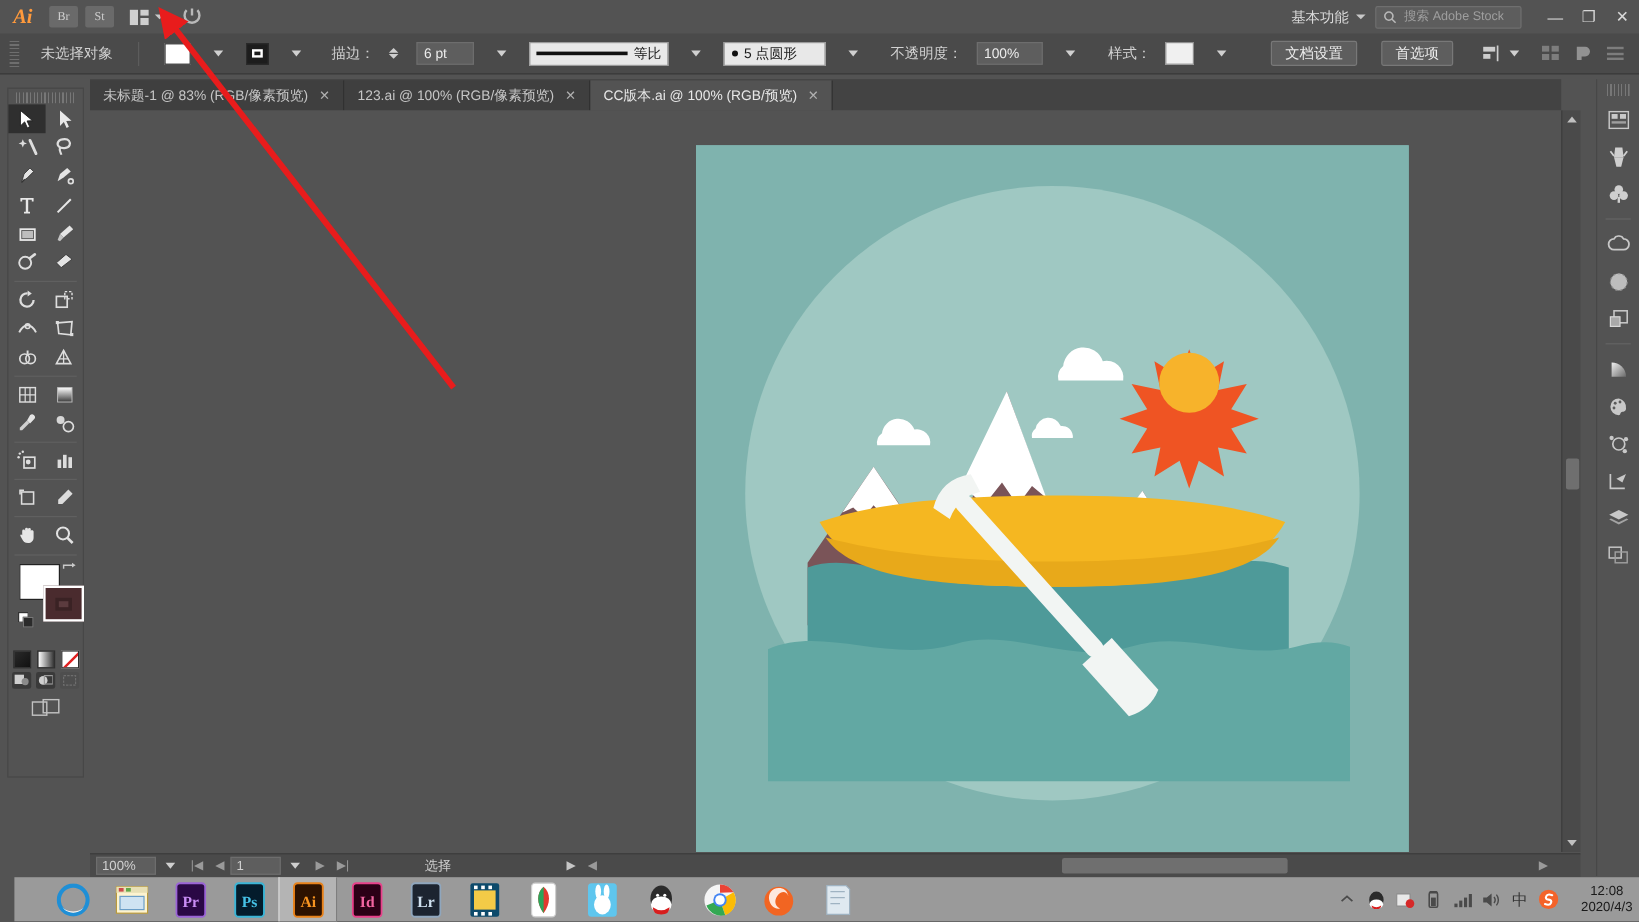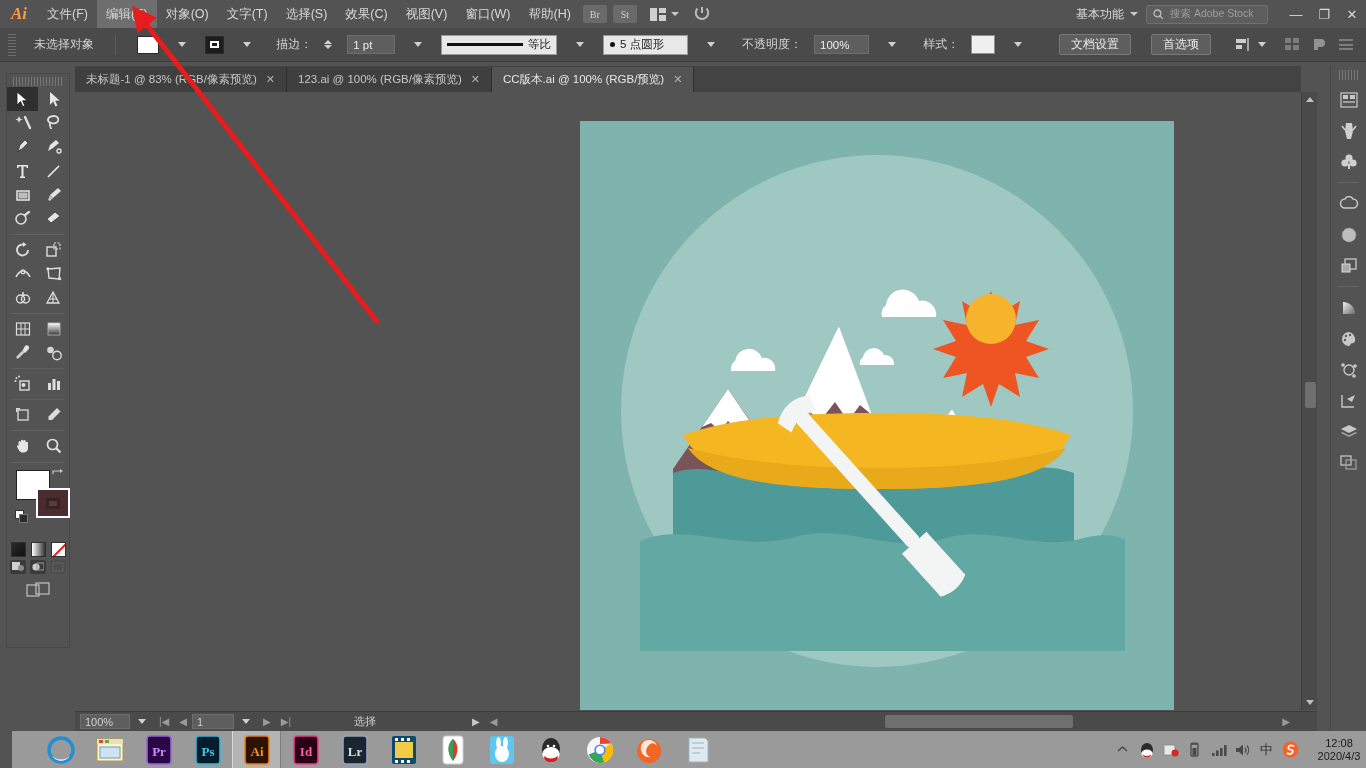--- a/index.html
+++ b/index.html
@@ -212,31 +212,20 @@
   
   .annot { position:absolute; left:0; top:0; width:1366px; height:768px; pointer-events:none; }
 </style>
 </head>
 <body>
 
 <div id="app">
 
   <div class="menubar">
     <div class="ai-logo">Ai</div>
-    <div id="menu-items" style="display:flex;align-items:center;">
-        <div class="menu-item">文件(F)</div>
-        <div class="menu-item active">编辑(E)</div>
-        <div class="menu-item">对象(O)</div>
-        <div class="menu-item">文字(T)</div>
-        <div class="menu-item">选择(S)</div>
-        <div class="menu-item">效果(C)</div>
-        <div class="menu-item">视图(V)</div>
-        <div class="menu-item">窗口(W)</div>
-        <div class="menu-item">帮助(H)</div>
-      </div>
 
     <div class="mb-icon-btn">Br</div>
     <div class="mb-icon-btn">St</div>
 
     <div class="mb-gridicon">
       <svg width="16" height="13" viewBox="0 0 16 13">
           <rect x="0" y="0" width="7" height="13" fill="#cfcfcf"></rect>
           <rect x="9" y="0" width="7" height="5" fill="#cfcfcf"></rect>
           <rect x="9" y="7" width="7" height="6" fill="#cfcfcf"></rect>
         </svg>
@@ -279,21 +268,21 @@
     <div class="swatch-stroke">
         <i></i>
       </div>
     <span class="drop-arrow"></span>
 
     <div class="cb-label" style="margin-left:6px">描边：</div>
     <div class="spinner">
         <i class="up"></i>
         <i class="dn"></i>
       </div>
-    <div class="field" style="width:48px">1 pt</div>
+    <div class="field" style="width:48px">6 pt</div>
     <span class="drop-arrow"></span>
 
     <div class="profile-field">
       <span class="profile-line"></span>
       <span>等比</span>
     </div>
     <span class="drop-arrow"></span>
 
     <div class="brush-field">
       <span class="brush-dot"></span>

